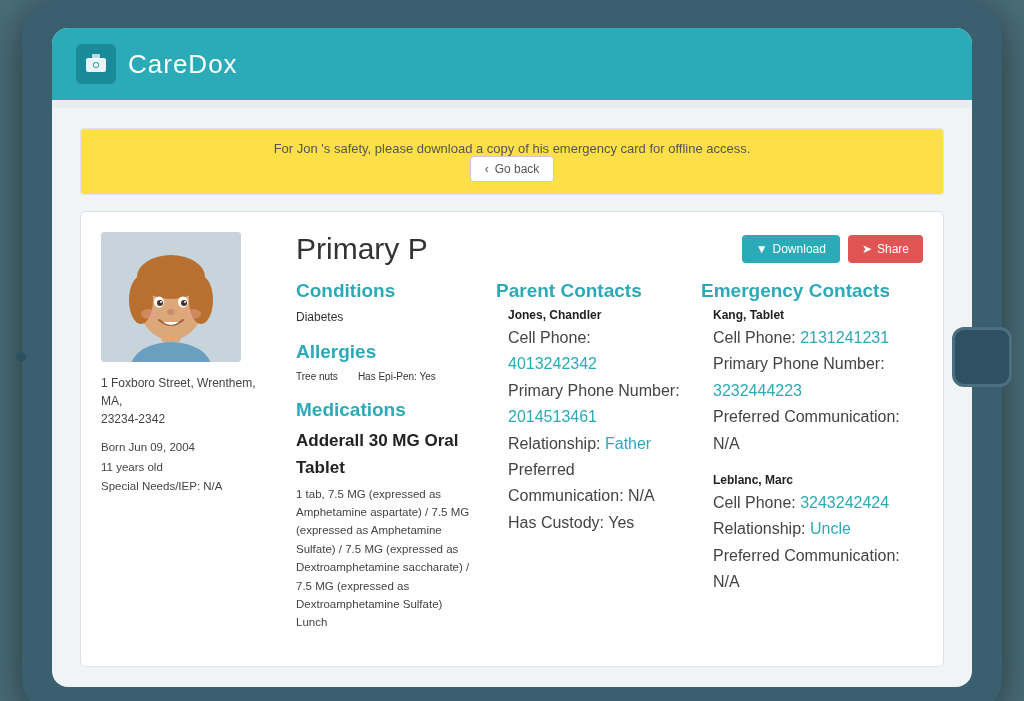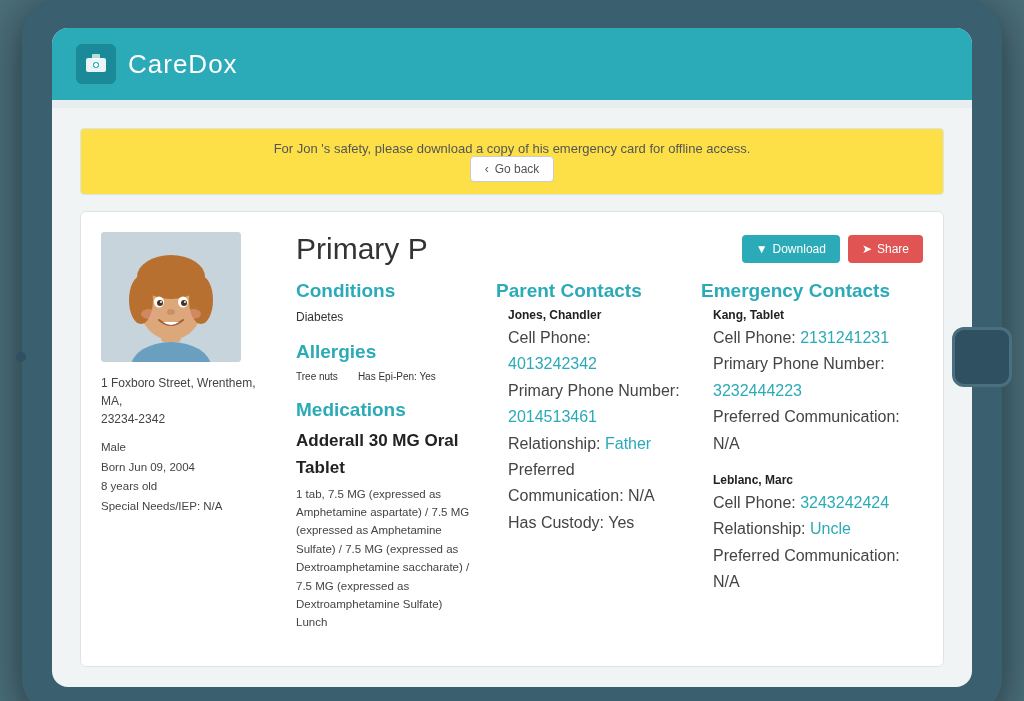--- a/index.html
+++ b/index.html
@@ -318,23 +318,22 @@
               <path d="M62 90 Q70 96 78 90" fill="white"></path>
 
               <ellipse cx="48" cy="82" rx="8" ry="5" fill="#e8a090" opacity="0.5"></ellipse>
               <ellipse cx="92" cy="82" rx="8" ry="5" fill="#e8a090" opacity="0.5"></ellipse>
             </svg>
           </div>
           <div class="patient-address">
             <span>1 Foxboro Street, Wrenthem, MA,<br>23234-2342</span>
           </div>
           <div class="patient-info">
-            <div>Male</div>
             <div>Born Jun 09, 2004</div>
-            <div>8 years old</div>
+            <div>11 years old</div>
             <div>Special Needs/IEP: N/A</div>
           </div>
         </div>
 
         <div style="flex:1; display:flex; flex-direction:column;">
 
           <div class="name-actions">
             <span class="patient-name">Primary P</span>
             <div class="action-buttons">
               <button class="btn-download">

